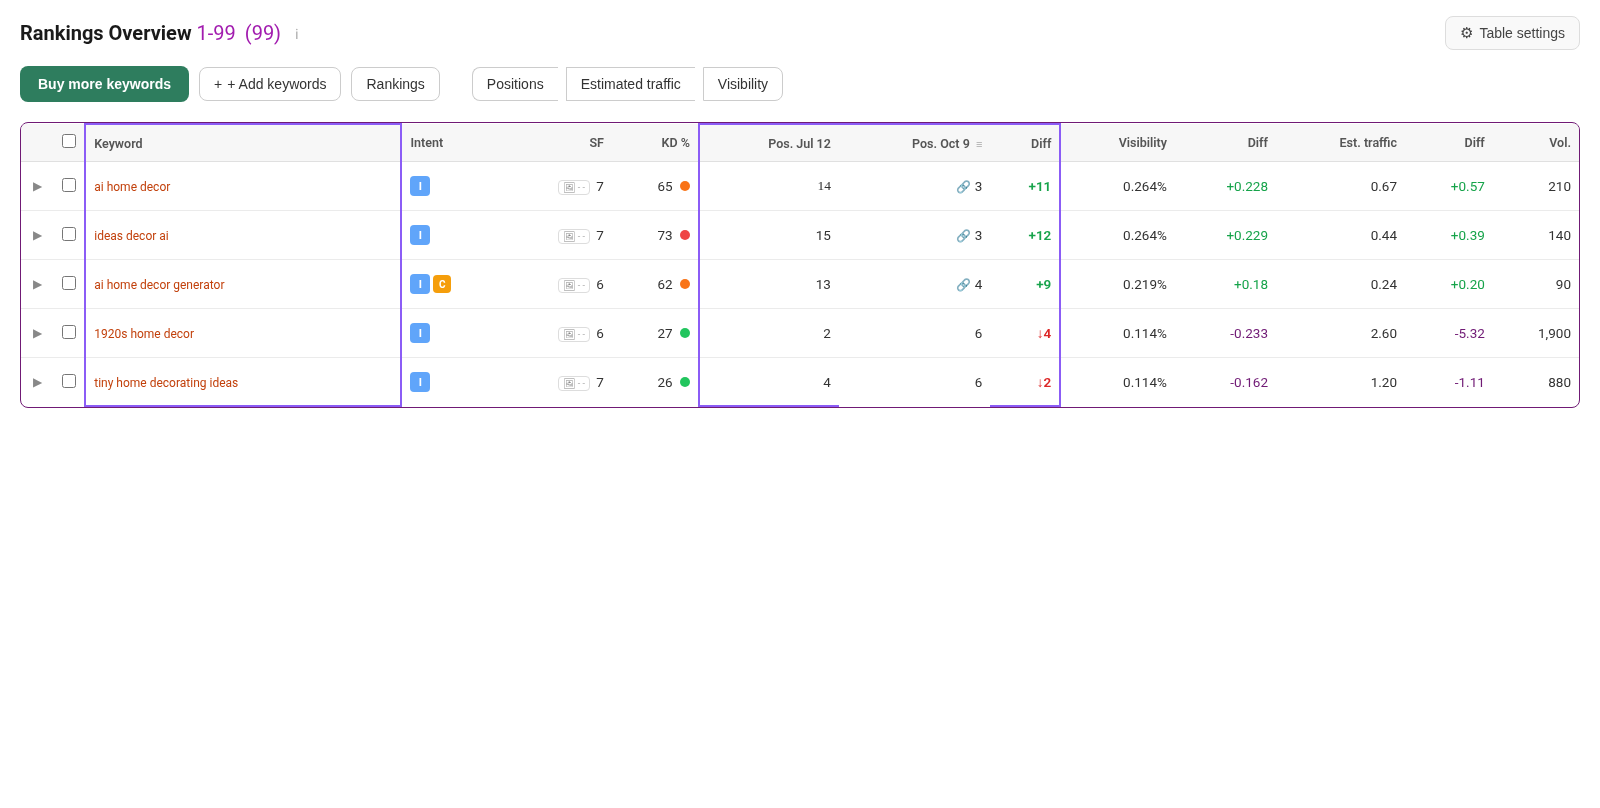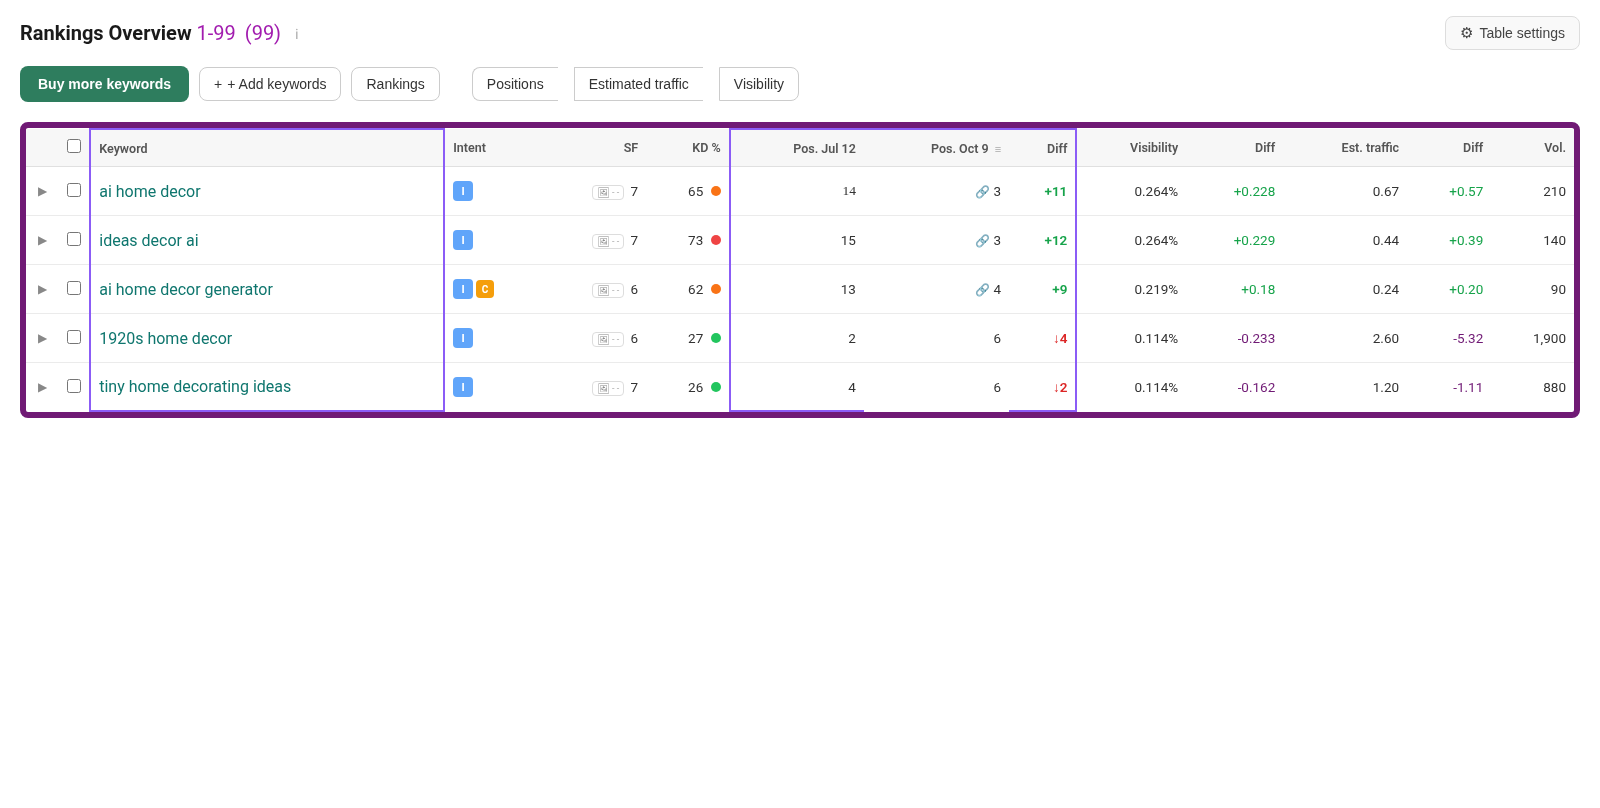--- a/index.html
+++ b/index.html
@@ -17,41 +17,41 @@
     .toolbar { display: flex; align-items: center; gap: 10px; margin-bottom: 20px; }
 
     .btn-buy { background: #2e7d5e; color: #fff; border: none; border-radius: 8px; padding: 10px 18px; font-size: 14px; font-weight: 600; cursor: pointer; }
 
     .btn-outline { display: flex; align-items: center; gap: 5px; border: 1.5px solid #ccc; border-radius: 8px; padding: 8px 14px; background: #fff; font-size: 14px; color: #333; cursor: pointer; }
 
     .btn-segment { border: 1.5px solid #ccc; border-radius: 8px; padding: 8px 14px; background: #fff; font-size: 14px; color: #333; cursor: pointer; }
 
     .btn-segment-active { border: 2px solid #6b3fa0; border-radius: 8px; padding: 8px 14px; background: #fff; font-size: 14px; color: #333; font-weight: 500; cursor: pointer; }
 
-    .segment-group { display: flex; gap: 16px; padding-left: 22px; }
+    .segment-group { display: flex; gap: 8px; padding-left: 22px; }
     .segment-group .btn-segment { border-radius: 0; border-right: none; }
     .segment-group .btn-segment:first-child { border-radius: 8px 0 0 8px; }
     .segment-group .btn-segment:last-child { border-radius: 0 8px 8px 0; border-right: 1.5px solid #ccc; }
     .segment-group .btn-segment-active { border-radius: 0 8px 8px 0; }
 
-    .table-wrapper { border: 6px solid #701a75; border-radius: 8px; overflow: hidden; margin-top: 16px; }
+    .table-wrapper { border: 1px solid #701a75; border-radius: 8px; overflow: hidden; margin-top: 16px; }
 
     table { width: 100%; border-collapse: collapse; }
     thead tr { background: #f7f7f7; }
     thead th { padding: 10px 8px; text-align: right; font-weight: 600; font-size: 12.5px; color: #555; border-bottom: 1px solid #e0e0e0; white-space: nowrap; }
     thead th.left { text-align: left; }
     thead th.sortable { cursor: pointer; }
 
     tbody tr { border-bottom: 1px solid #ebebeb; }
     tbody tr:last-child { border-bottom: none; }
 
     td { padding: 14px 8px; text-align: right; font-size: 13.5px; vertical-align: middle; }
     td.left { text-align: left; }
 
-    .keyword-link { color: #0f766e; text-decoration: none; font-size: 16px; }
+    .keyword-link { color: #c2410c; text-decoration: none; font-size: 12px; }
 
     .expand-btn { background: none; border: none; cursor: pointer; color: #888; font-size: 12px; padding: 2px 4px; }
 
     .checkbox-cell { width: 28px; text-align: center; }
     input[type="checkbox"] { cursor: pointer; width: 14px; height: 14px; }
 
     .diff-up { color: #16a34a; font-weight: 600; }
     .diff-down { color: #dc2626; font-weight: 600; }
     .diff-pos { color: #16a34a; }
     .diff-neg { color: #701a75; }

